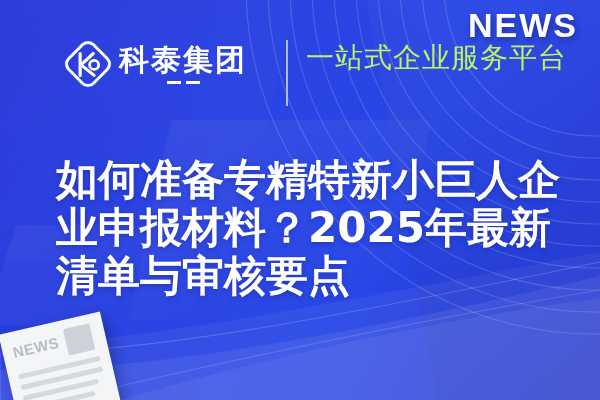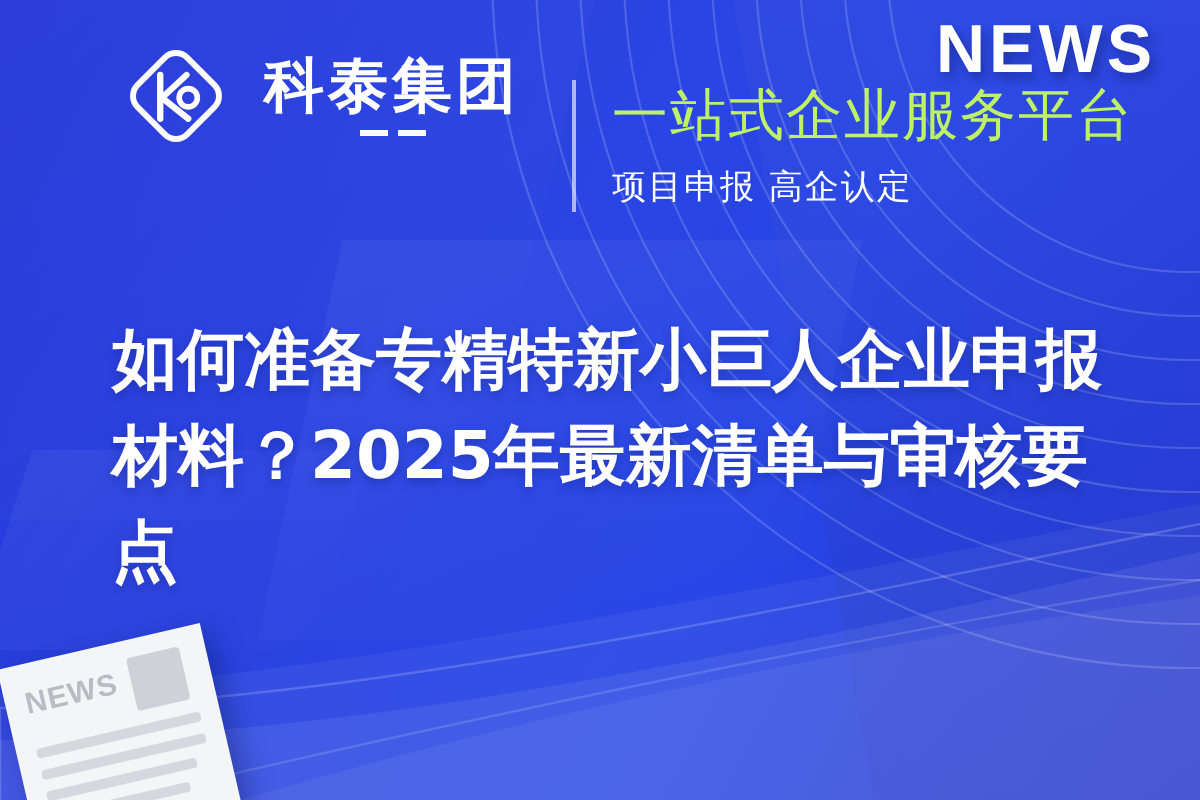--- a/index.html
+++ b/index.html
@@ -76,24 +76,24 @@
   
   .header {
     position: absolute;
     left: 0; top: 0;
     width: 600px; height: 140px;
   }
 
   .logo-block {
     position: absolute;
     left: 60px;
-    top: 20px;
+    top: 36px;
     display: flex;
     align-items: center;
-    gap: 16px;
+    gap: 3px;
   }
   .logo-mark {
     width: 56px;
     height: 56px;
     flex: none;
   }
   .logo-mark svg { display:block; width:100%; height:100%; }
 
   .logo-text {
     display: flex;
@@ -172,21 +172,21 @@
     text-shadow: 2px 3px 6px rgba(10,20,90,0.45);
   }
 
   
   .headline {
     position: absolute;
     left: 56px;
     top: 156px;
     width: 520px;
     color: #ffffff;
-    font-size: 33px;
+    font-size: 42px;
     font-weight: 700;
     line-height: 48px;
     letter-spacing: 0px;
     font-family: "DejaVu Sans", "Liberation Sans", sans-serif;
     text-shadow: 0 2px 5px rgba(12,24,100,0.30);
   }
 
   
   .paper {
     position: absolute;
@@ -290,21 +290,20 @@
           <span class="logo-dash"></span>
           <span class="logo-dash"></span>
         </div>
       </div>
     </div>
 
     <div class="divider"></div>
 
     <div class="slogan">
       <div class="slogan-main">一站式企业服务平台</div>
-      <div class="slogan-sub">项目申报 高企认定</div>
     </div>
 
     <div class="news-word">NEWS</div>
   </div>
 
   <div class="headline">如何准备专精特新小巨人企业申报材料？2025年最新清单与审核要点</div>
 
   <div class="paper">
     <div class="paper-top">
       <div class="paper-title">NEWS</div>

